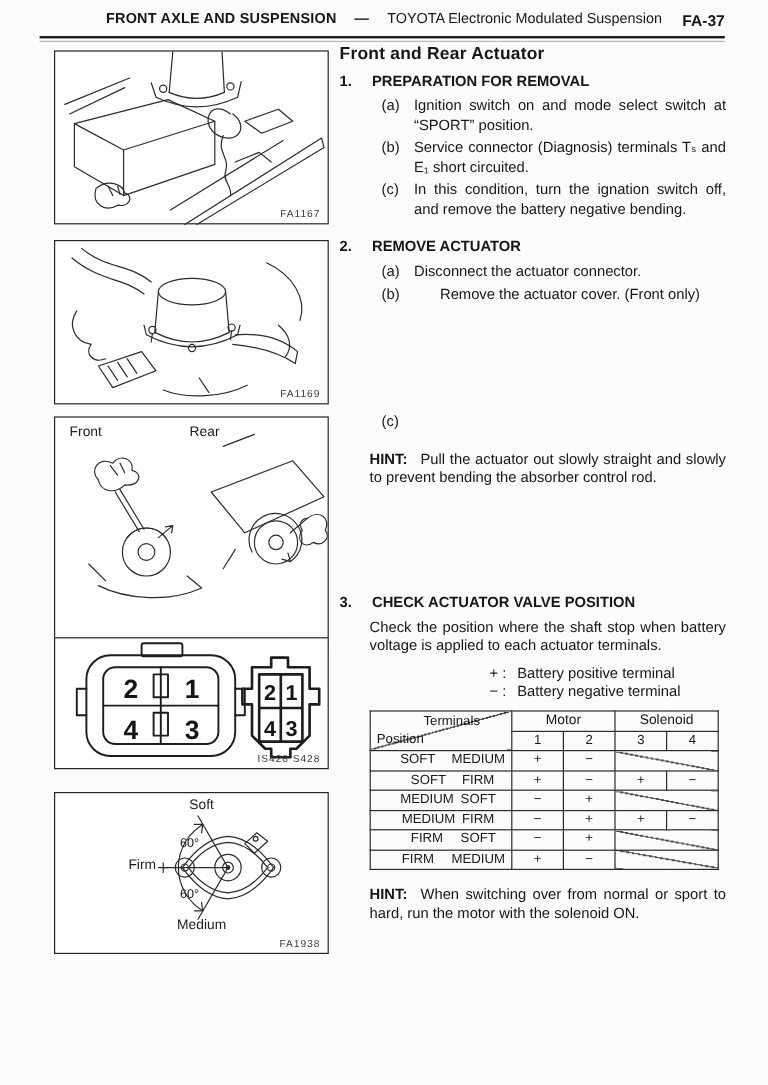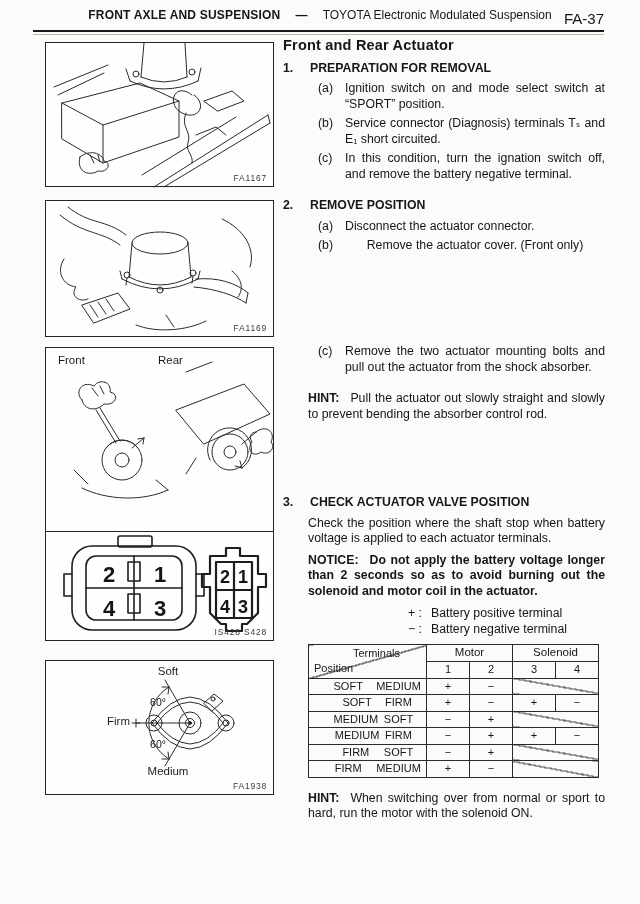--- a/index.html
+++ b/index.html
@@ -5,21 +5,21 @@
   html,body{margin:0;padding:0;}
   body{
     width:640px;height:904px;position:relative;background:#fbfbfa;
     font-family:"Liberation Sans","DejaVu Sans",sans-serif;color:#161616;
     -webkit-font-smoothing:antialiased;overflow:hidden;
   }
   
   .page-header{position:absolute;left:36px;top:8px;width:568px;height:22px;
     display:flex;align-items:baseline;justify-content:center;gap:15px;font-size:12px;}
   .page-header .h-bold{font-weight:bold;letter-spacing:.2px;}
-  .page-header .h-pagenum{position:absolute;right:0;top:2px;font-weight:normal;font-size:15px;}
+  .page-header .h-pagenum{position:absolute;right:0;top:2px;font-weight:bold;font-size:13px;}
   .header-rule{position:absolute;left:33px;top:30px;width:571px;height:0;border-top:2.5px solid #181818;}
   .header-rule2{position:absolute;left:33px;top:34px;width:571px;height:0;border-top:1px solid #b9b9b4;}
 
   
   .fig{position:absolute;left:45px;width:229px;background:#fefefd;border:1.3px solid #262626;box-sizing:border-box;}
   .fig svg{display:block;}
   .fig .caption{position:absolute;right:6px;bottom:3px;font-size:8.5px;letter-spacing:.8px;color:#3a3a3a;padding-left:23px;}
   .fig .fig-label{position:absolute;font-size:11.5px;color:#1c1c1c;}
   path,polyline,line,ellipse,circle,rect{vector-effect:non-scaling-stroke;}
   .sk{stroke:#2b2b2b;fill:none;stroke-width:1;stroke-linecap:round;stroke-linejoin:round;}
@@ -211,58 +211,54 @@
     <div class="item">
       <span class="ilabel">(a)</span>
       <span class="itext">Ignition switch on and mode select switch at “SPORT” position.</span>
     </div>
     <div class="item">
       <span class="ilabel">(b)</span>
       <span class="itext">Service connector (Diagnosis) terminals Tₛ and E₁ short circuited.</span>
     </div>
     <div class="item">
       <span class="ilabel">(c)</span>
-      <span class="itext">In this condition, turn the ignation switch off, and remove the battery negative terminal.</span>
+      <span class="itext">In this condition, turn the ignation switch off, and remove the battery negative bending.</span>
     </div>
   </div>
 
   <div class="tblock" style="top:198px;">
     <div class="sec-head">
       <span class="sec-num">2.</span>
-      <span>REMOVE POSITION</span>
+      <span>REMOVE ACTUATOR</span>
     </div>
     <div class="item">
       <span class="ilabel">(a)</span>
       <span class="itext" style="text-align:left;">Disconnect the actuator connector.</span>
     </div>
     <div class="item">
       <span class="ilabel">(b)</span>
       <span class="itext" style="text-align:center;">Remove the actuator cover. (Front only)</span>
     </div>
   </div>
 
   <div class="tblock" style="top:341px;">
     <div class="item">
       <span class="ilabel">(c)</span>
-      <span class="itext">Remove the two actuator mounting bolts and pull out the actuator from the shock absorber.</span>
     </div>
     <p class="para" style="margin-top:16px;">
       <b class="plabel">HINT:</b><span>Pull the actuator out slowly straight and slowly to prevent bending the absorber control rod.</span>
     </p>
   </div>
 
   <div class="tblock" style="top:495px;">
     <div class="sec-head">
       <span class="sec-num">3.</span>
       <span>CHECK ACTUATOR VALVE POSITION</span>
     </div>
     <p class="para">Check the position where the shaft stop when battery voltage is applied to each actuator terminals.</p>
-    <p class="para bold" style="margin-top:6px;">
-      <b class="plabel">NOTICE:</b><span>Do not apply the battery voltage longer than 2 seconds so as to avoid burning out the solenoid and motor coil in the actuator.</span>
-    </p>
     <div class="legend">
       <div class="legend-row">
         <span class="sym">+ :</span>
         <span>Battery positive terminal</span>
       </div>
       <div class="legend-row">
         <span class="sym">− :</span>
         <span>Battery negative terminal</span>
       </div>
     </div>

